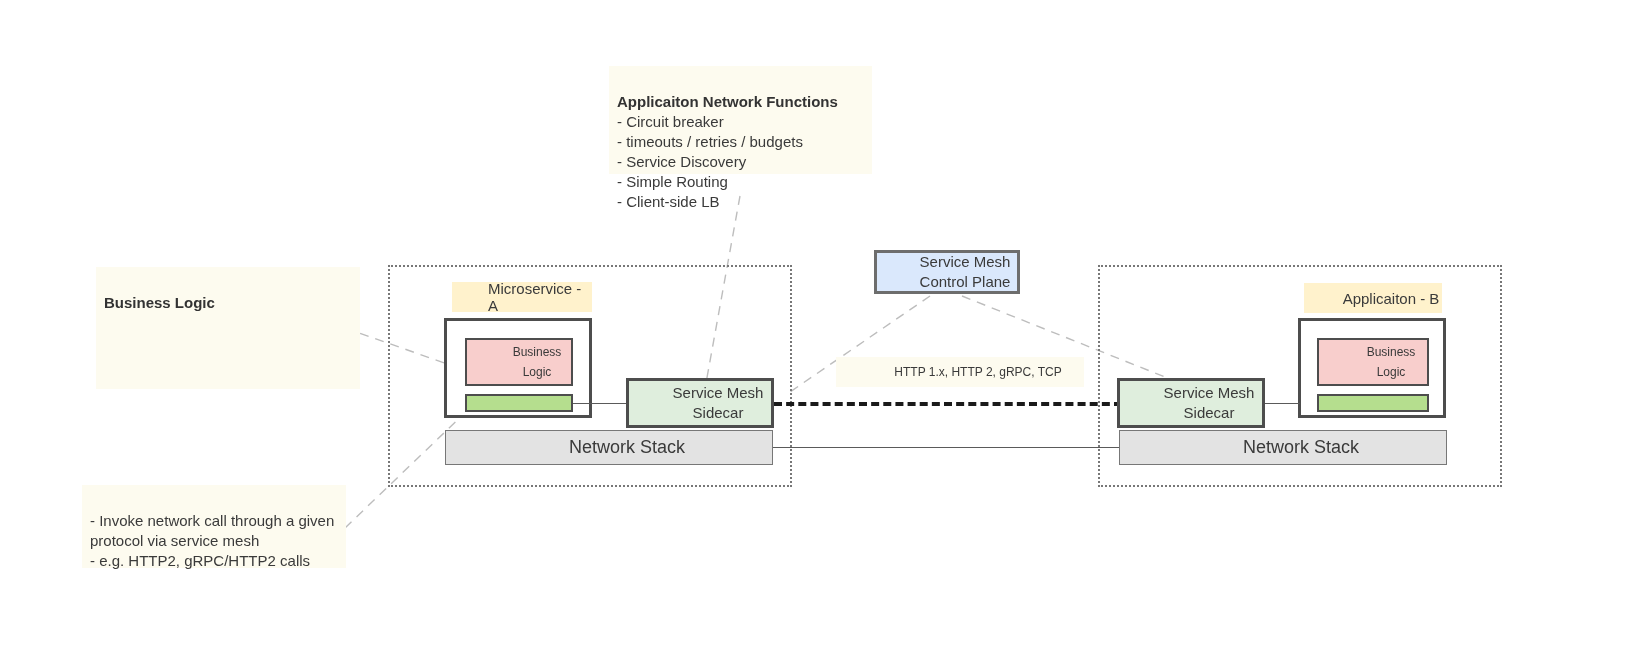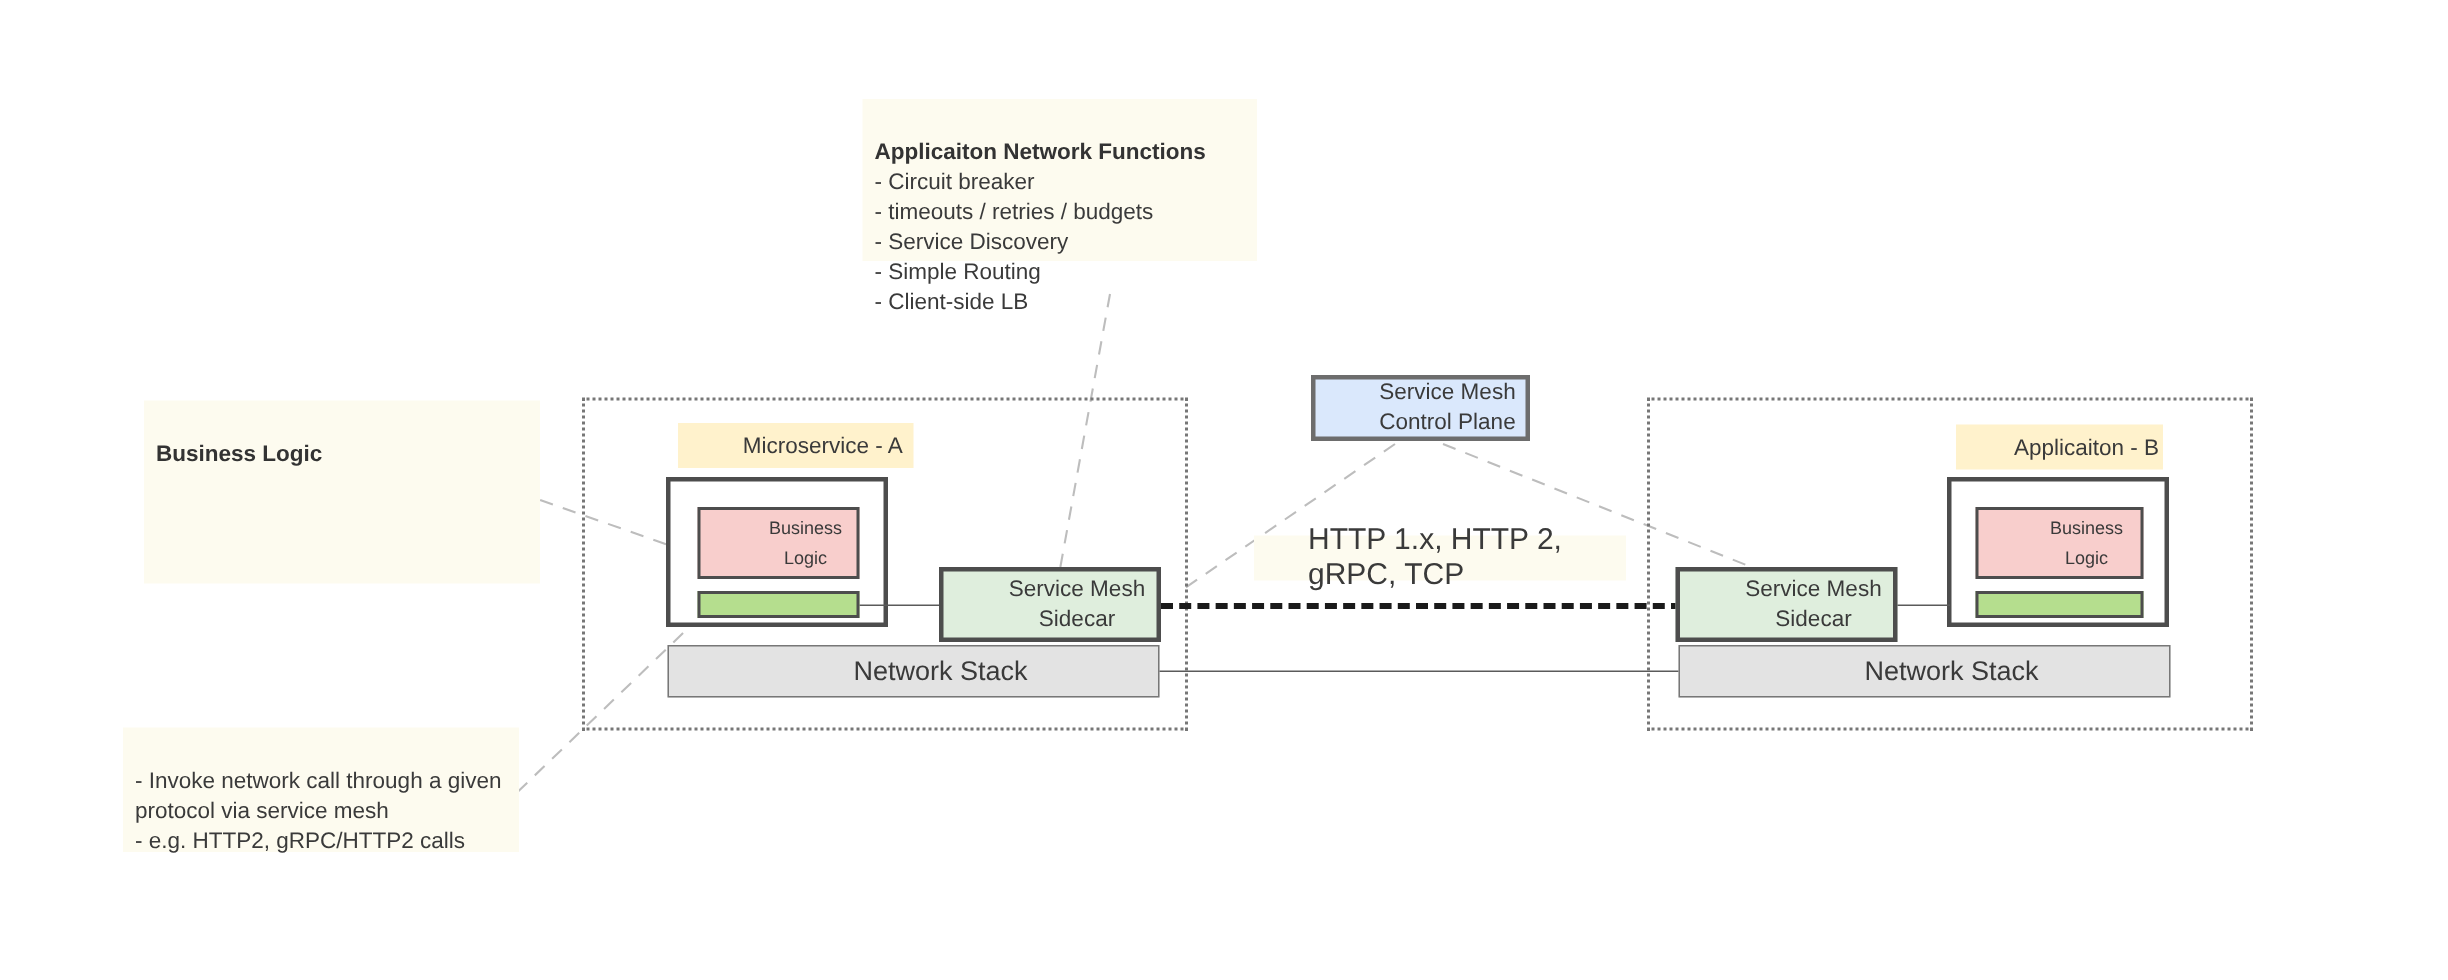--- a/index.html
+++ b/index.html
@@ -23,21 +23,21 @@
   .biz{background:#f8cecc;border:2px solid #4d4d4d;display:flex;flex-direction:column;
        align-items:center;justify-content:center;font-size:12px;line-height:20px;color:#3a3a3a;}
   .greenbar{background:#b5de8e;border:2px solid #4d4d4d;}
   .sidecar{background:#dfeedd;border:3px solid #4d4d4d;display:flex;flex-direction:column;
            align-items:center;justify-content:center;font-size:15px;line-height:20px;color:#3a3a3a;}
   .netstack{background:#e3e3e3;border:1.5px solid #777;display:flex;align-items:center;
             justify-content:center;font-size:18px;color:#3a3a3a;}
   .ctrlplane{background:#dae8fc;border:3px solid #6d6d6d;display:flex;flex-direction:column;
              align-items:center;justify-content:center;font-size:15px;line-height:20px;color:#3a3a3a;}
   .proto{background:#fdfbef;display:flex;align-items:center;justify-content:center;
-         font-size:20px;color:#3a3a3a;}
+         font-size:12px;color:#3a3a3a;}
 
   
   .hline{background:#5a5a5a;height:1px;}
   .dashlink{height:0;border-top:4px dashed #1a1a1a;}
   svg.leaders{position:absolute;left:0;top:0;width:1632px;height:653px;overflow:visible;}
 </style>
 </head>
 <body>
 
 <div id="stage">
@@ -45,21 +45,21 @@
   <svg class="leaders" aria-hidden="true">
     <g stroke="#bdbdbd" stroke-width="1.4" fill="none" stroke-dasharray="9,7">
       <line x1="740" y1="196" x2="706" y2="383"></line>
       <line x1="345" y1="328" x2="470" y2="372"></line>
       <line x1="345" y1="528" x2="470" y2="408"></line>
       <line x1="930" y1="296" x2="790" y2="392"></line>
       <line x1="962" y1="296" x2="1180" y2="383"></line>
     </g>
   </svg>
 
-  <div class="abs note" style="left:575px;top:66px;width:263px;height:108px;">
+  <div class="abs note" style="left:609px;top:66px;width:263px;height:108px;">
     <span class="title">Applicaiton Network Functions</span><span>- Circuit breaker
 - timeouts / retries / budgets
 - Service Discovery
 - Simple Routing
 - Client-side LB</span>
   </div>
 
   <div class="abs note" style="left:96px;top:267px;width:264px;height:122px;">
     <span class="title">Business Logic</span>
   </div>
@@ -69,21 +69,21 @@
 - e.g. HTTP2, gRPC/HTTP2 calls</span>
   </div>
 
   <div class="abs ctrlplane" style="left:874px;top:250px;width:146px;height:44px;">
     <span>Service Mesh</span>
     <span>Control Plane</span>
   </div>
 
   <div class="abs boundary" style="left:388px;top:265px;width:404px;height:222px;"></div>
 
-  <div class="abs svc-tab" style="left:452px;top:282px;width:157px;height:30px;">
+  <div class="abs svc-tab" style="left:452px;top:282px;width:140px;height:30px;">
     <span>Microservice - A</span>
   </div>
 
   <div class="abs ms-box" style="left:444px;top:318px;width:148px;height:100px;"></div>
 
   <div class="abs biz" style="left:465px;top:338px;width:108px;height:48px;">
     <span>Business</span>
     <span>Logic</span>
   </div>
 

